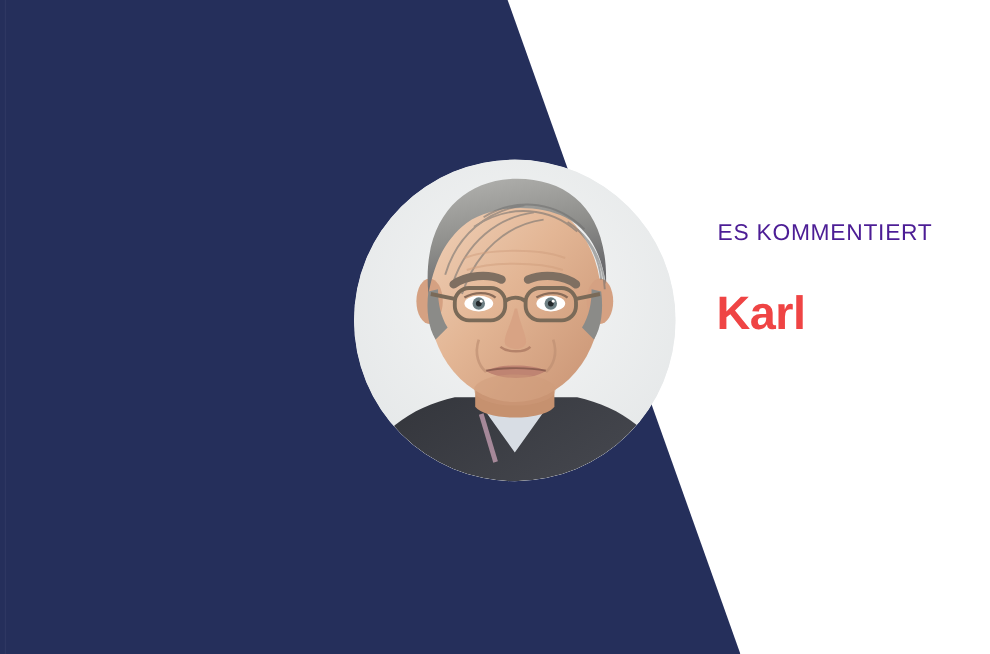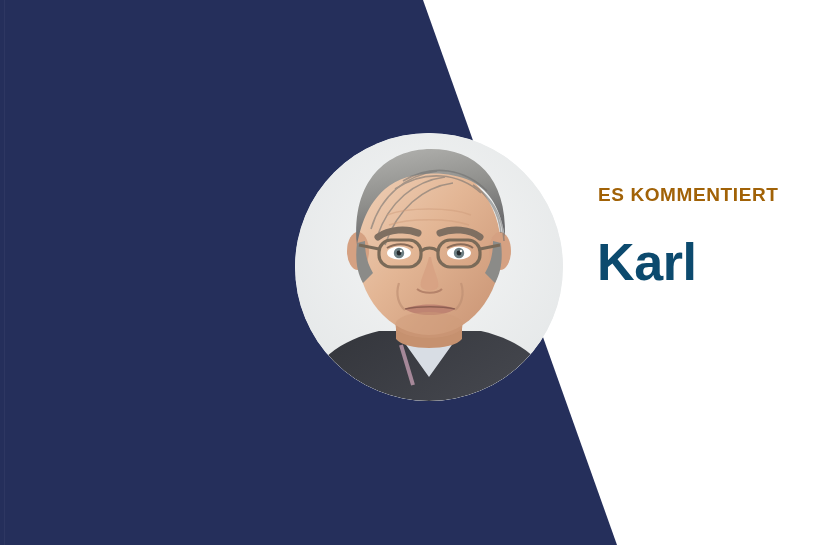--- a/index.html
+++ b/index.html
@@ -51,37 +51,37 @@
     background: #eceeef;
   }
   .portrait-svg { display: block; width: 268px; height: 268px; }
 
   
   .kicker {
     position: absolute;
     left: 598px;
     top: 185px;
     font-size: 19px;
-    font-weight: 700;
+    font-weight: 400;
     letter-spacing: 0.6px;
-    color: #a16207;
+    color: #4c1d95;
     white-space: nowrap;
     line-height: 1;
   }
   .name-block {
     position: absolute;
     left: 597px;
     top: 240px;
     width: 215px;
   }
   .name-line {
-    font-size: 52px;
+    font-size: 39px;
     font-weight: bold;
     letter-spacing: -0.4px;
-    color: #0c4a6e;
+    color: #ef4444;
     line-height: 44px;
     white-space: nowrap;
   }
 </style>
 </head>
 <body>
 
 <div id="stage">
 
   <div class="navy-shape"></div>

